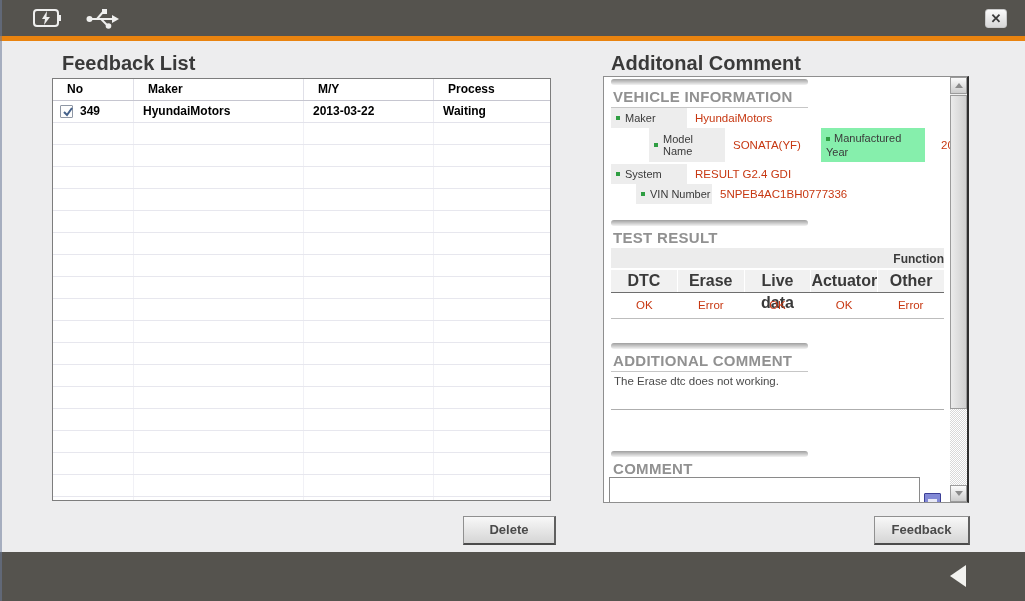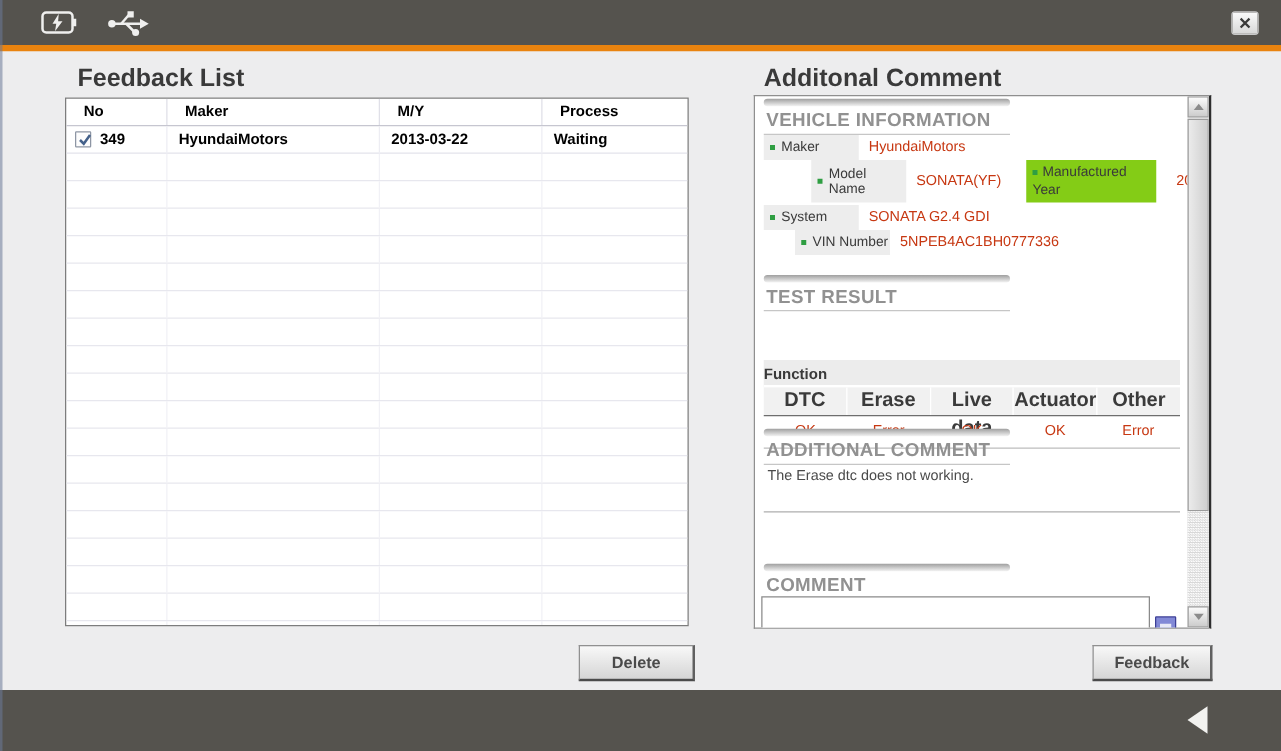--- a/index.html
+++ b/index.html
@@ -57,28 +57,28 @@
   .sec{position:absolute;left:7px;width:197px;}
   .sec-div{height:6px;background:linear-gradient(#9f9f9f,#f3f3f3);border-radius:3px;}
   .sec-head{font-weight:bold;font-size:15px;color:#919191;letter-spacing:.3px;padding:3px 0 2px 2px;}
   .sec-underline{height:1px;background:#c6c6c6;}
 
   .vrow{position:absolute;left:7px;display:flex;}
   .vlabel{width:76px;background:#ededed;font-size:11px;color:#3a3a3a;display:flex;
     align-items:center;padding-left:5px;}
   .bullet{display:inline-block;width:4px;height:4px;background:#2f9e42;margin-right:5px;flex:none;}
   .vvalue{font-size:11.5px;color:#c73812;display:flex;align-items:center;margin-left:8px;white-space:nowrap;}
-  .mfg-cell{position:absolute;left:172px;top:0;width:104px;height:34px;background:#84cc16;
+  .mfg-cell{position:absolute;left:172px;top:0;width:104px;height:34px;background:#86efac;
     font-size:11px;color:#3a3a3a;padding:3px 2px 18px 5px;line-height:14px;}
   .mfg-cell .bullet{vertical-align:middle;margin-right:4px;}
   .mfg-val{position:absolute;left:284px;top:0;height:34px;}
 
   .fn-table{position:absolute;left:7px;top:171px;width:333px;}
-  .fn-group{height:22px;line-height:22px;background:#ececec;text-align:left;font-weight:bold;
-    font-size:12px;color:#3a3a3a;border-bottom:2px solid #fff;margin-top:40px;}
+  .fn-group{height:22px;line-height:22px;background:#ececec;text-align:right;font-weight:bold;
+    font-size:12px;color:#3a3a3a;border-bottom:2px solid #fff;}
   .fn-cols{display:flex;border-bottom:1px solid #6e6e6e;}
   .fn-cols>div{flex:1;height:22px;line-height:22px;text-align:center;font-weight:bold;font-size:16px;
     color:#3a3a3a;background:#f1f1f1;border-left:1px solid #fff;}
   .fn-cols>div:first-child{border-left:none;}
   .fn-vals{display:flex;border-bottom:1px solid #bdbdbd;}
   .fn-vals>div{flex:1;height:25px;line-height:25px;text-align:center;font-size:11.5px;color:#c73812;}
 
   .addl-text{position:absolute;left:10px;top:298px;font-size:11.5px;color:#4a4a4a;}
   .hr-line{position:absolute;left:7px;top:332px;width:333px;height:1px;background:#aeaeae;}
   .comment-input{position:absolute;left:5px;top:400px;width:311px;height:40px;border:1px solid #8a8a8a;
@@ -293,21 +293,21 @@
       <div class="vvalue">SONATA(YF)</div>
       <div class="mfg-cell"><span class="bullet"></span><span>Manufactured Year</span></div>
       <div class="vvalue mfg-val">2011</div>
     </div>
 
     <div class="vrow" style="top:87px;height:20px;">
       <div class="vlabel">
           <span class="bullet"></span>
         <span>System</span>
         </div>
-      <div class="vvalue">SONATA G2.4 GDI</div>
+      <div class="vvalue">RESULT G2.4 GDI</div>
     </div>
 
     <div class="vrow" style="top:107px;height:20px;padding-left:25px;">
       <div class="vlabel">
           <span class="bullet"></span>
         <span>VIN Number</span>
         </div>
       <div class="vvalue">5NPEB4AC1BH0777336</div>
     </div>
 

